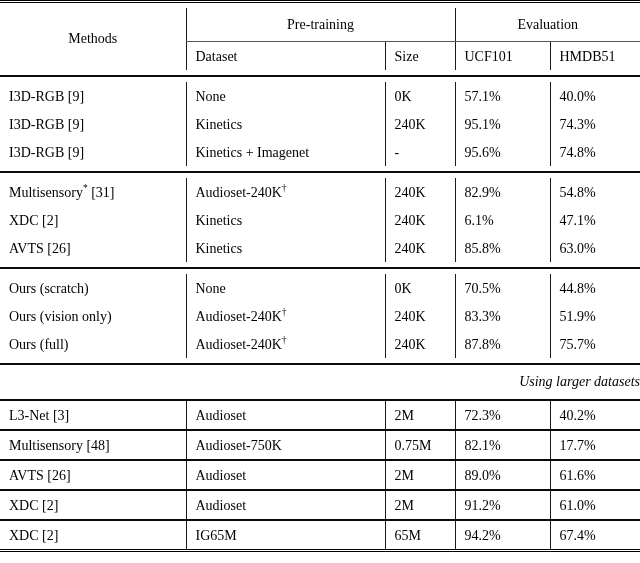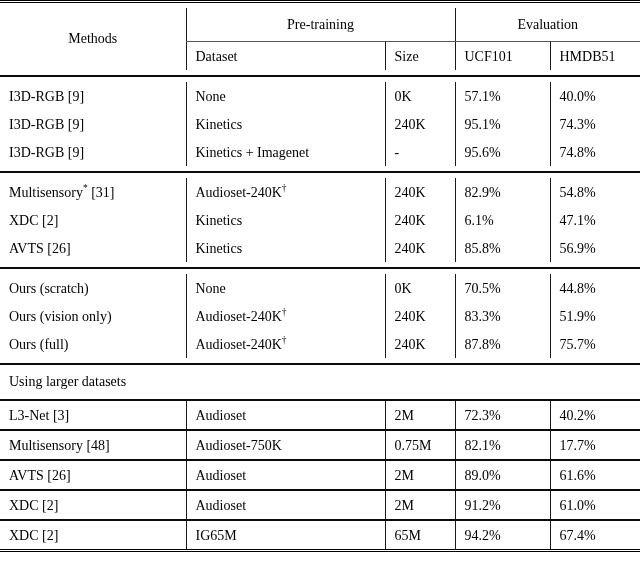--- a/index.html
+++ b/index.html
@@ -75,23 +75,25 @@
     border-bottom: 1.3px solid #555;
   }
   .methods-head {
     text-align: center;
     line-height: 30px;
     white-space: nowrap;
   }
 
   
   .section-label {
+    font-style: italic;
     padding: 3px 0 3px 9px;
     line-height: 28px;
     white-space: nowrap;
+    text-align: right;
   }
 
   sup {
     font-size: 0.68em;
     vertical-align: super;
     line-height: 0;
   }
 
   .bold { font-weight: normal; }
 </style>
@@ -176,21 +178,21 @@
           <td class="cell vrule">Kinetics</td>
           <td class="cell vrule">240K</td>
           <td class="cell vrule">6.1%</td>
           <td class="cell vrule">47.1%</td>
         </tr>
         <tr>
           <td class="cell">AVTS [26]</td>
           <td class="cell vrule">Kinetics</td>
           <td class="cell vrule">240K</td>
           <td class="cell vrule">85.8%</td>
-          <td class="cell vrule">56.9%</td>
+          <td class="cell vrule">63.0%</td>
         </tr>
         <tr class="gap-sm">
           <td colspan="5"></td>
         </tr>
         <tr class="rule-heavy">
           <td colspan="5"></td>
         </tr>
         <tr class="gap-sm">
           <td colspan="5"></td>
         </tr>

